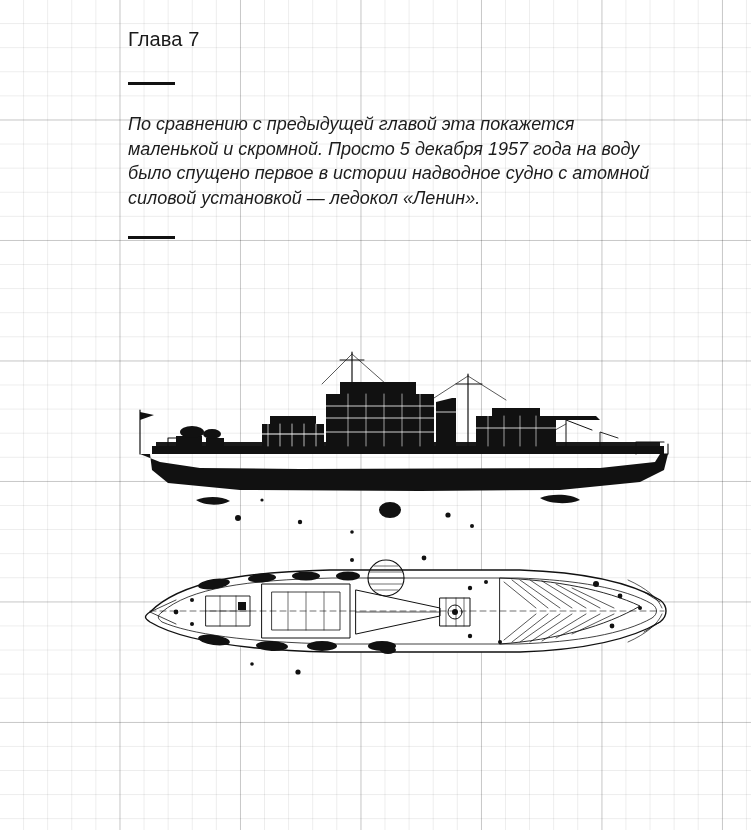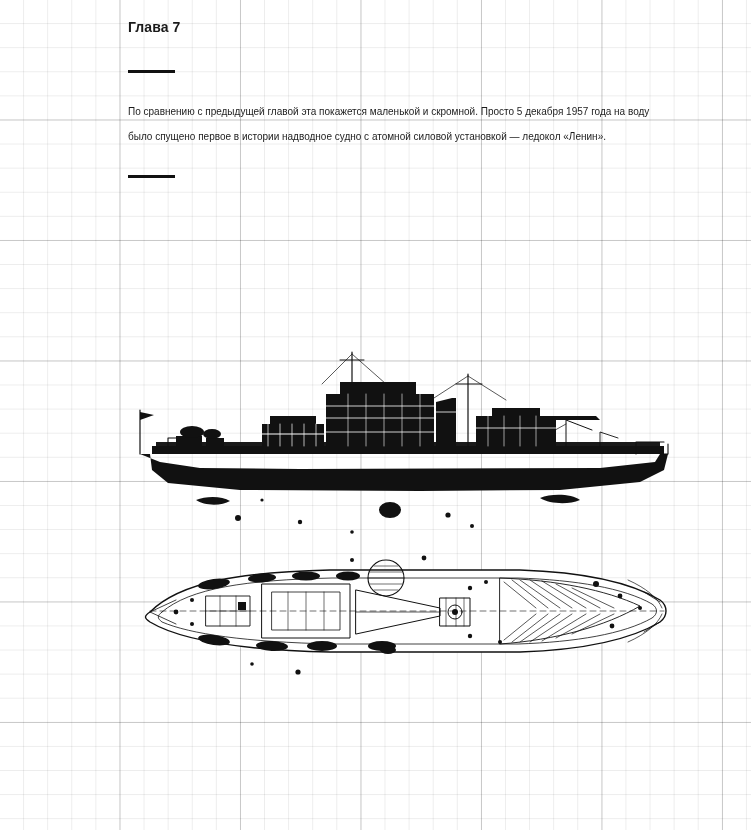--- a/index.html
+++ b/index.html
@@ -31,50 +31,50 @@
       24.1px 24.1px;
     background-position: -1px -1px, -1px -1px, -1px -1px, -1px -1px;
   }
   .content {
     position: absolute;
     left: 128px;
     top: 0;
     width: 545px;
   }
   .chapter-label {
-    font-size: 14px;
+    font-size: 20px;
     line-height: 22px;
     color: #1a1a1a;
-    margin-top: 16px;
+    margin-top: 28px;
     letter-spacing: 0.1px;
-    font-weight: bold;
   }
   .chapter-title {
     font-size: 29px;
     font-weight: bold;
     line-height: 34px;
     color: #000000;
     margin-top: 14px;
     letter-spacing: -0.2px;
   }
   .rule {
     width: 47px;
     height: 3px;
     background: #111111;
     margin-top: 32px;
   }
   .rule.bottom {
     margin-top: 26px;
   }
   .body-text {
     margin-top: 27px;
-    font-size: 10px;
+    font-size: 18px;
     line-height: 24.5px;
     color: #1c1c1c;
     max-width: 535px;
+    font-style: italic;
   }
   .illustration {
     position: absolute;
     left: 0;
     top: 350px;
     width: 751px;
     height: 350px;
   }
   .illustration svg {
     display: block;

